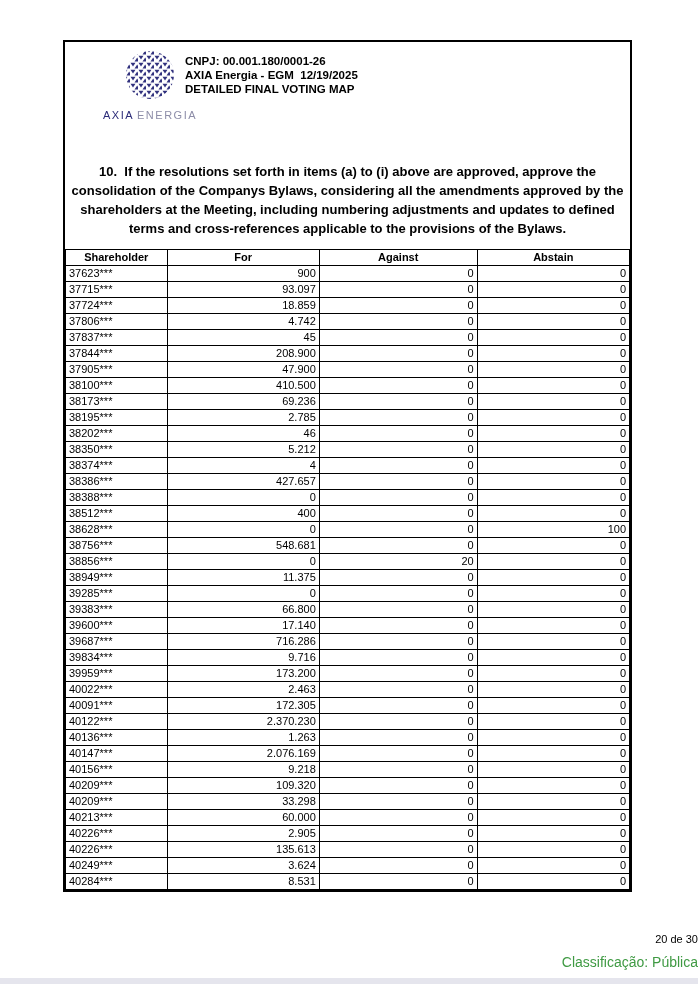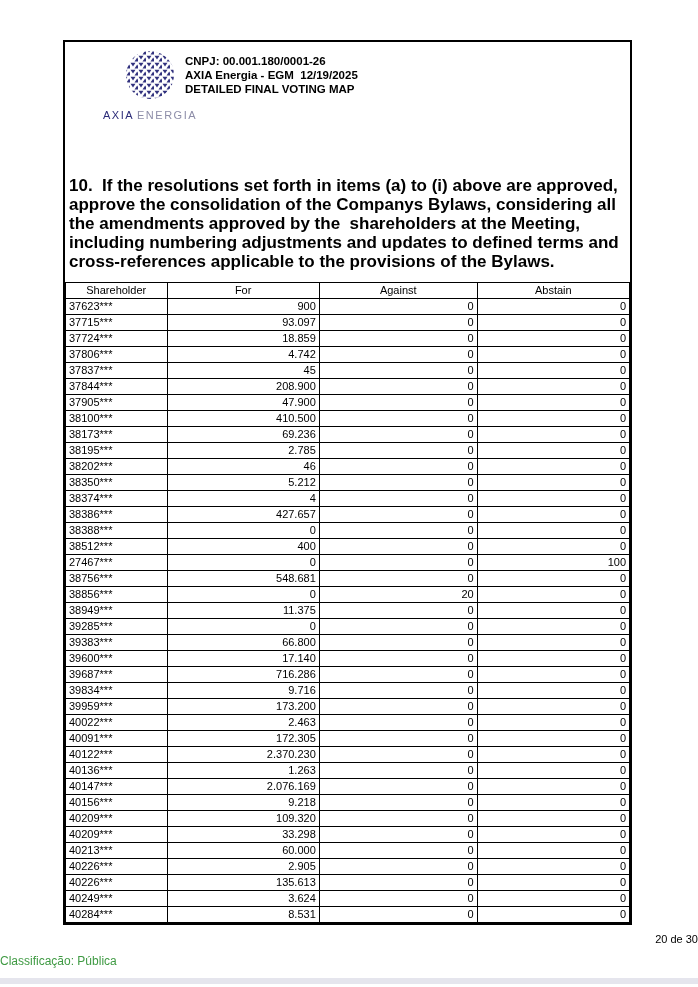--- a/index.html
+++ b/index.html
@@ -17,43 +17,43 @@
   .logo-sphere { display:inline-block; }
   .brand-line { margin-top:1px; font-size:11px; letter-spacing:1.5px; white-space:nowrap; }
   .brand-primary { color:#2b2b78; font-weight:normal; }
   .brand-secondary { color:#8d8da8; font-weight:normal; margin-left:3px;margin-top:32px; }
   .title-block {
     position:absolute; left:120px; right:2px; top:12px;
     font-weight:bold; font-size:11.5px; line-height:14px;
     white-space:pre-wrap;
   }
   .resolution-text {
-    margin:24px 4px 11px 4px;
-    font-weight:bold; font-size:17px; line-height:19px;
-    white-space:pre-wrap;
+    margin:10px 4px 11px 4px;
+    font-weight:bold; font-size:13px; line-height:19px;
+    text-align:center; white-space:pre-wrap;
   }
   table.votes { width:100%; border-collapse:collapse; table-layout:fixed; font-size:11px; }
   table.votes th, table.votes td {
     border:1px solid #000; padding:0 3px; height:15.9px; line-height:15px;
     overflow:hidden; white-space:nowrap;
   }
-  table.votes th { font-weight:normal; text-align:center;margin-left:35px; }
+  table.votes th { font-weight:bold; text-align:center;margin-left:35px; }
   table.votes td { text-align:left; }
   table.votes td.num { text-align:right; }
   .col-shareholder { width:18%; }
   .col-for { width:27%; }
   .col-against { width:28%; }
   .col-abstain { width:27%; }
   .footer-page {
     position:absolute; left:0; right:0; top:933px; text-align:right;
     font-size:11px; color:#000;
   }
   .footer-classification {
-    position:absolute; left:0; right:0; top:954px; text-align:left;
-    font-size:12px; color:#3f9a43;
+    position:absolute; left:0; right:0; top:954px; text-align:right;
+    font-size:14px; color:#3f9a43;
   }
   .bottom-strip {
     position:absolute; left:0; right:0; bottom:3px; height:6px; background:#e5e5ed;
   }
 </style>
 </head>
 <body>
 
 <div class="page">
 
@@ -189,21 +189,21 @@
             <td class="num">0</td>
             <td class="num">0</td>
           </tr>
           <tr>
             <td>38512***</td>
             <td class="num">400</td>
             <td class="num">0</td>
             <td class="num">0</td>
           </tr>
           <tr>
-            <td>27467***</td>
+            <td>38628***</td>
             <td class="num">0</td>
             <td class="num">0</td>
             <td class="num">100</td>
           </tr>
           <tr>
             <td>38756***</td>
             <td class="num">548.681</td>
             <td class="num">0</td>
             <td class="num">0</td>
           </tr>

